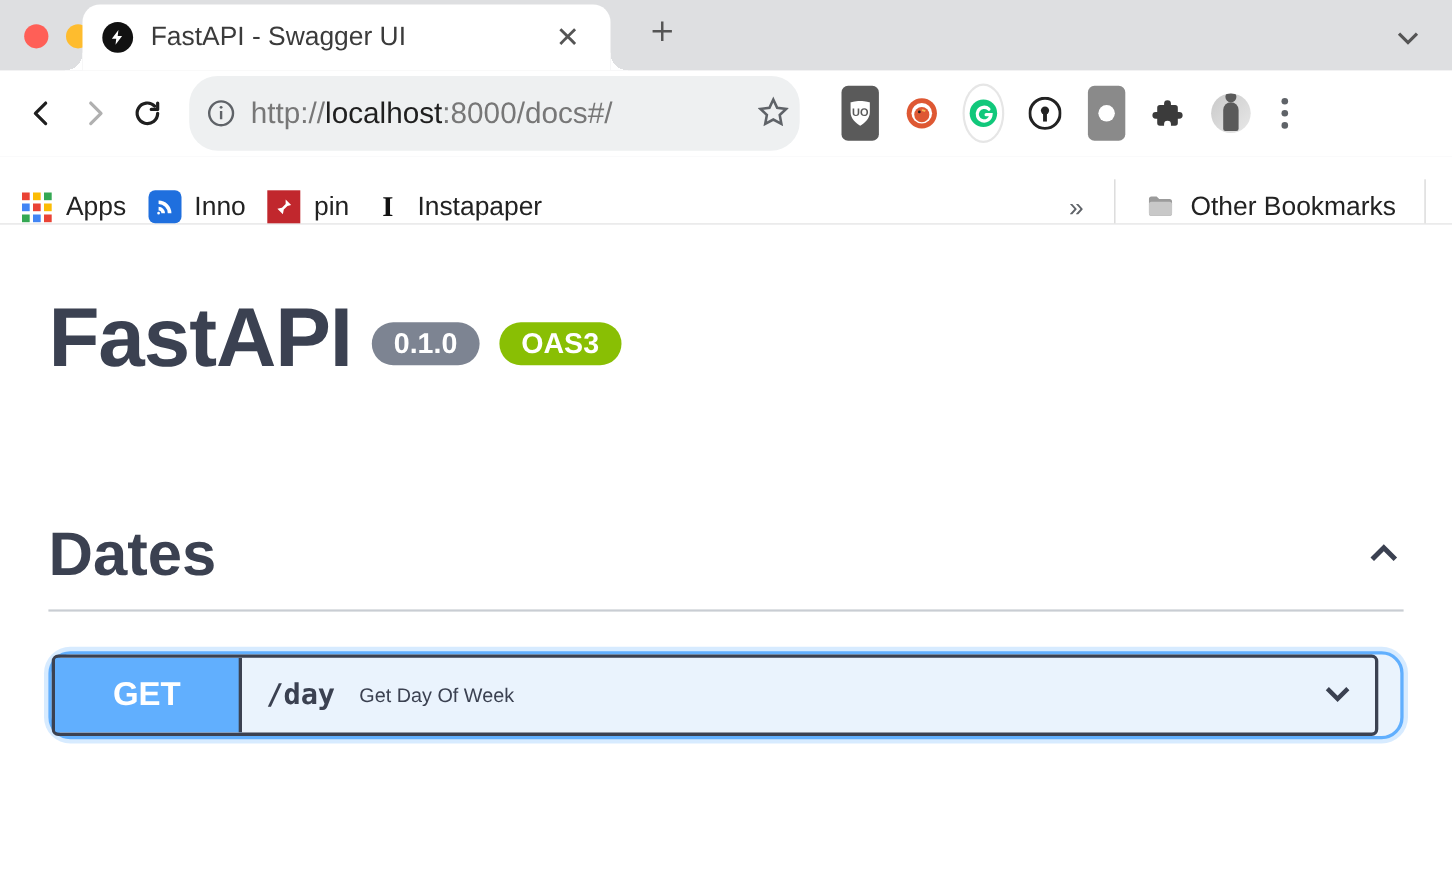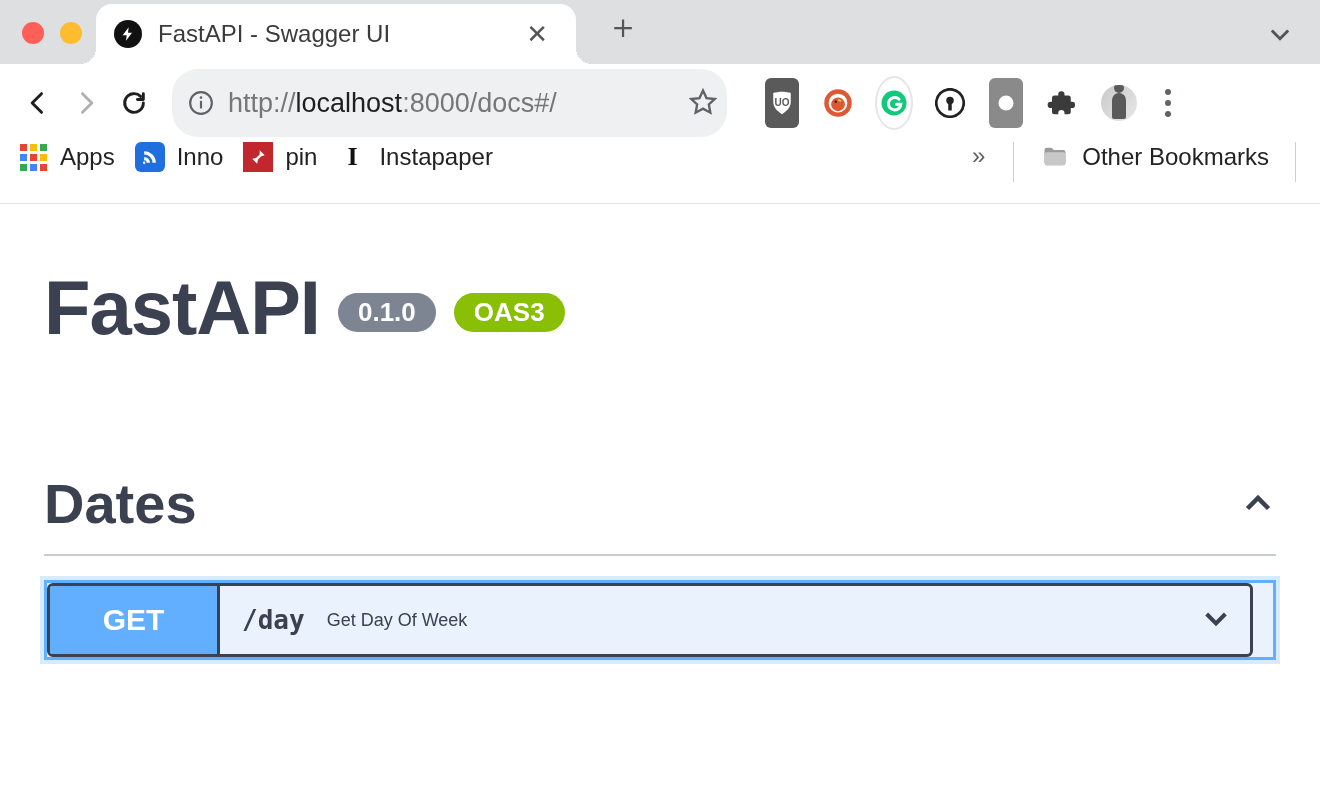--- a/index.html
+++ b/index.html
@@ -4,21 +4,21 @@
 <style>
   * { box-sizing: border-box; margin: 0; padding: 0; }
   html, body { width: 1320px; height: 794px; font-family: -apple-system, "Helvetica Neue", Arial, sans-serif; background:#fff; }
 
   
   .browser-chrome { width:100%; background:#dedfe1; }
   .tabstrip { height:64px; display:flex; align-items:flex-end; position:relative; }
   .traffic-lights { position:absolute; left:22px; top:22px; display:flex; gap:16px; }
   .tl { width:22px; height:22px; border-radius:50%; }
   .tl-red{background:#ff5f57;} .tl-yellow{background:#febc2e;} .tl-green{background:#28c840;}
-  .tab { margin-left:96px; height:60px; background:#fff; border-top-left-radius:16px; border-top-right-radius:16px; display:flex; align-items:center; padding:0 20px 0 18px; gap:16px; min-width:480px; position:relative; }
+  .tab { margin-left:75px; height:60px; background:#fff; border-top-left-radius:16px; border-top-right-radius:16px; display:flex; align-items:center; padding:0 20px 0 18px; gap:16px; min-width:480px; position:relative; }
   .tab::before, .tab::after{ content:""; position:absolute; bottom:0; width:16px; height:16px; background:radial-gradient(circle at var(--cx) 0, #dedfe1 16px, #fff 16px);}
   .tab::before{ left:-16px; --cx:0%;} .tab::after{ right:-16px; --cx:100%;}
   .favicon { width:28px; height:28px; border-radius:50%; background:#111; color:#fff; display:flex; align-items:center; justify-content:center;}
   .favicon svg{width:16px;height:16px;fill:#fff;}
   .tab-title { font-size:24px; color:#3b3b3b; flex:1; white-space:nowrap; overflow:hidden; }
   .tab-close { font-size:26px; color:#555; padding:4px 8px; cursor:pointer;}
   .new-tab { margin-left:30px; margin-bottom:14px; font-size:34px; color:#555; font-weight:300; cursor:pointer;}
   .tab-overflow { position:absolute; right:26px; top:20px; }
   .tab-overflow svg{width:28px;height:28px;stroke:#555;stroke-width:2.5;fill:none;}
 
@@ -36,21 +36,21 @@
   .ext-row{display:flex;align-items:center;gap:22px;margin-left:30px;}
   .ext{width:34px;height:50px;display:flex;align-items:center;justify-content:center;border-radius:6px;}
   .ext svg{width:30px;height:30px;}
   .ext.circ{border-radius:50%;}
   .avatar{width:36px;height:36px;border-radius:50%;background:linear-gradient(135deg,#c9c9c9,#e8e8e8);display:flex;align-items:flex-end;justify-content:center;overflow:hidden;}
   .avatar .figure{width:14px;height:26px;background:#5a5a5a;border-radius:7px 7px 2px 2px;margin-bottom:2px;position:relative;}
   .avatar .figure::before{content:"";position:absolute;top:-10px;left:2px;width:10px;height:10px;background:#5a5a5a;border-radius:50%;}
   .kebab{display:flex;flex-direction:column;gap:5px;padding:6px;cursor:pointer;}
   .kebab span{width:6px;height:6px;background:#5f6368;border-radius:50%;}
 
-  .bookmarks-bar{background:#fff;height:62px;border-bottom:1px solid #e3e3e3;display:flex;align-items:flex-start;padding:0 18px;gap:20px;font-size:24px;color:#222;}
+  .bookmarks-bar{background:#fff;height:62px;border-bottom:1px solid #e3e3e3;display:flex;align-items:flex-end;padding:0 18px;gap:20px;font-size:24px;color:#222;}
   .bm{display:flex;align-items:center;gap:12px;cursor:pointer;}
   .bm .ico{width:30px;height:30px;display:flex;align-items:center;justify-content:center;}
   .apps-ico{display:grid;grid-template-columns:repeat(3,7px);grid-template-rows:repeat(3,7px);gap:3px;}
   .apps-ico span{width:7px;height:7px;}
   .bm-sep{width:1px;height:40px;background:#cfcfcf;margin:0 6px;}
   .bm-overflow{font-size:24px;color:#5f6368;letter-spacing:2px;cursor:pointer;margin-left:auto;}
 
   
   .swagger{padding:60px 44px 40px;}
   .sw-header{display:flex;align-items:center;gap:18px;}
@@ -58,21 +58,21 @@
   .badge{display:inline-flex;align-items:center;border-radius:26px;color:#fff;font-weight:700;padding:4px 20px;font-size:26px;margin-top:10px;}
   .badge-version{background:#7d8492;}
   .badge-oas{background:#89bf04;}
   .sw-link{margin-top:18px;font-size:26px;color:#4990e2;cursor:pointer;}
 
   .tag-section{margin-top:120px;}
   .tag-header{display:flex;align-items:center;justify-content:space-between;border-bottom:2px solid #c9cdd3;padding-bottom:18px;cursor:pointer;}
   .tag-name{font-size:56px;font-weight:800;color:#3b4151;}
   .tag-header svg{width:36px;height:36px;stroke:#3b4151;stroke-width:3;fill:none;}
 
-  .op-block{margin-top:24px;border:3px solid #61affe;background:#eaf3fd;border-radius:0;display:flex;align-items:center;height:80px;padding:0 20px 0 0;cursor:pointer;box-shadow:0 0 0 4px rgba(97,175,254,.25);}
+  .op-block{margin-top:36px;border:3px solid #61affe;background:#eaf3fd;border-radius:20px;display:flex;align-items:center;height:80px;padding:0 20px 0 0;cursor:pointer;box-shadow:0 0 0 4px rgba(97,175,254,.25);}
   .op-method{background:#61affe;color:#fff;font-weight:800;font-size:30px;width:170px;height:100%;display:flex;align-items:center;justify-content:center;border-right:3px solid #3b4151;}
   .op-block-inner{border:3px solid #3b4151;border-radius:6px;display:flex;align-items:center;height:100%;flex:1;overflow:hidden;}
   .op-path{font-family:ui-monospace,Menlo,monospace;font-weight:700;font-size:26px;color:#3b4151;padding:0 22px;}
   .op-summary{font-size:18px;color:#3b4151;}
   .op-caret{margin-left:auto;padding-right:18px;}
   .op-caret svg{width:32px;height:32px;stroke:#3b4151;stroke-width:3;fill:none;}
 </style>
 </head>
 <body>
 

